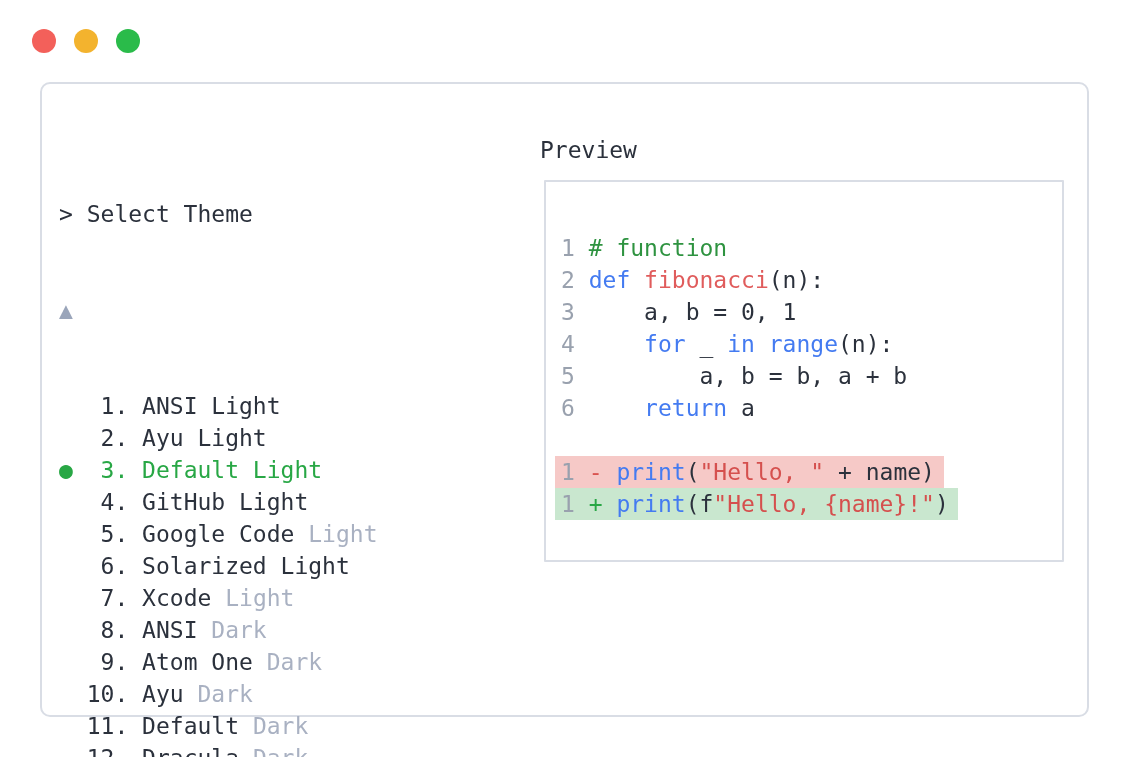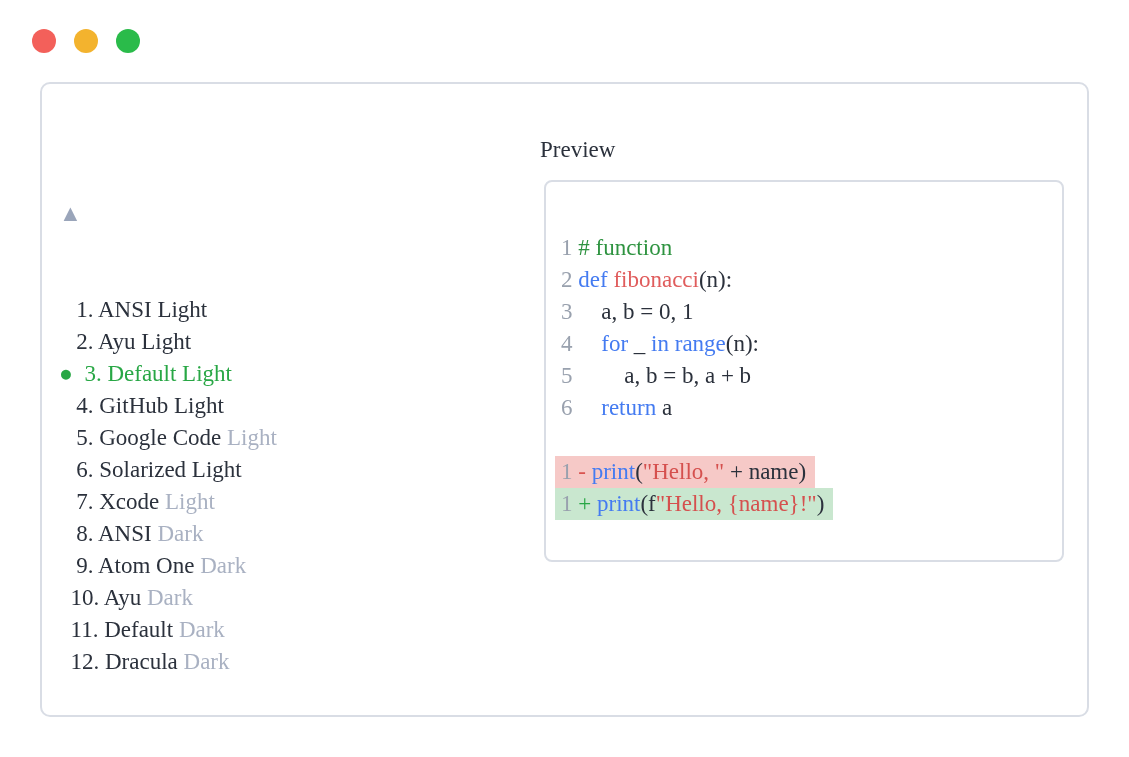--- a/index.html
+++ b/index.html
@@ -38,21 +38,21 @@
 
   .panel {
     position: absolute; left: 40px; top: 82px;
     width: 1049px; height: 635px;
     border: 2px solid var(--border);
     border-radius: 10px;
     background: #ffffff;
   }
 
   .mono { font-size: 23px; line-height: 32px; white-space: pre; }
-  .line { height: 32px; white-space: pre; font-family: Liberation Serif, serif; }
+  .line { height: 32px; white-space: pre; }
 
   .left-col { position: absolute; left: 17px; top: 50px; }
   .prompt-line { color: var(--text_dark); }
   .arrow-up   { color: var(--arrow_up); }
 
   .dark  { color: var(--text_dark); }
   .dim   { color: var(--text_dim); text-align: center; }
   .green-text { color: var(--green); }
   .lnum  { color: var(--line_num); }
   .comment { color: var(--comment); }
@@ -60,21 +60,21 @@
   .fn    { color: var(--func_red); }
   .str   { color: var(--string_red); }
   .minus { color: var(--minus); }
   .plus  { color: var(--green); }
 
   .preview-label { position: absolute; left: 498px; top: 50px; color: var(--text_dark); }
   .preview-box {
     position: absolute; left: 502px; top: 96px;
     width: 520px; height: 382px;
     border: 2px solid var(--border);
-    border-radius: 8px;
+    border-radius: 1px;
     background: #ffffff;
     overflow: hidden;
   }
   .code { position: absolute; left: 15px; top: 50px; }
 
   .hl { display: inline-block; padding: 0 9px 0 6px; margin-left: -6px; }
   .hl.removed { background: var(--removed_bg); }
   .hl.added   { background: var(--added_bg); }
 
   .footer { position: absolute; left: 17px; top: 560px; color: var(--text_gray); }
@@ -84,20 +84,21 @@
 
 <div class="traffic">
   <div class="dot red"></div>
   <div class="dot yellow"></div>
   <div class="dot green"></div>
 </div>
 
 <div class="panel">
 
   <div class="left-col mono">
+    <div class="line prompt-line">&gt; Select Theme</div>
     <div class="line arrow-up">▲</div>
     <div id="theme-list"><div class="line"><span class="dark">  </span><span class="dark"> 1. </span><span class="dark">ANSI Light</span></div><div class="line"><span class="dark">  </span><span class="dark"> 2. </span><span class="dark">Ayu Light</span></div><div class="line"><span class="green-text">● </span><span class="green-text"> 3. </span><span class="green-text">Default Light</span></div><div class="line"><span class="dark">  </span><span class="dark"> 4. </span><span class="dark">GitHub Light</span></div><div class="line"><span class="dark">  </span><span class="dark"> 5. </span><span class="dark">Google Code</span><span class="dim"> Light</span></div><div class="line"><span class="dark">  </span><span class="dark"> 6. </span><span class="dark">Solarized Light</span></div><div class="line"><span class="dark">  </span><span class="dark"> 7. </span><span class="dark">Xcode</span><span class="dim"> Light</span></div><div class="line"><span class="dark">  </span><span class="dark"> 8. </span><span class="dark">ANSI</span><span class="dim"> Dark</span></div><div class="line"><span class="dark">  </span><span class="dark"> 9. </span><span class="dark">Atom One</span><span class="dim"> Dark</span></div><div class="line"><span class="dark">  </span><span class="dark">10. </span><span class="dark">Ayu</span><span class="dim"> Dark</span></div><div class="line"><span class="dark">  </span><span class="dark">11. </span><span class="dark">Default</span><span class="dim"> Dark</span></div><div class="line"><span class="dark">  </span><span class="dark">12. </span><span class="dark">Dracula</span><span class="dim"> Dark</span></div></div>
     
   </div>
 
   <div class="preview-label mono line">Preview</div>
 
   <div class="preview-box">
     <div class="code mono" id="code-preview"><div class="line"><span class="lnum">1 </span><span class="comment"># function</span></div><div class="line"><span class="lnum">2 </span><span class="kw">def</span><span class="dark"> </span><span class="fn">fibonacci</span><span class="dark">(n):</span></div><div class="line"><span class="lnum">3 </span><span class="dark">    a, b = 0, 1</span></div><div class="line"><span class="lnum">4 </span><span class="dark">    </span><span class="kw">for</span><span class="dark"> _ </span><span class="kw">in</span><span class="dark"> </span><span class="kw">range</span><span class="dark">(n):</span></div><div class="line"><span class="lnum">5 </span><span class="dark">        a, b = b, a + b</span></div><div class="line"><span class="lnum">6 </span><span class="dark">    </span><span class="kw">return</span><span class="dark"> a</span></div><div class="line"></div><div class="line"><span class="hl removed"><span class="lnum">1 </span><span class="minus">- </span><span class="kw">print</span><span class="dark">(</span><span class="str">"Hello, "</span><span class="dark"> + name)</span></span></div><div class="line"><span class="hl added"><span class="lnum">1 </span><span class="plus">+ </span><span class="kw">print</span><span class="dark">(f</span><span class="str">"Hello, {name}!"</span><span class="dark">)</span></span></div></div>
   </div>

